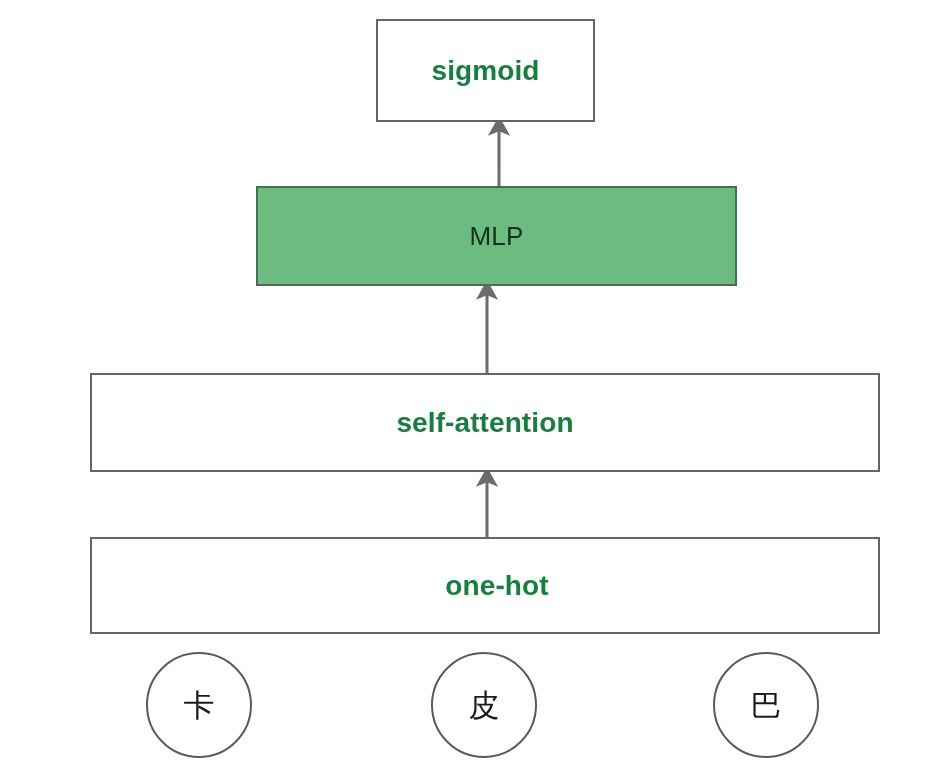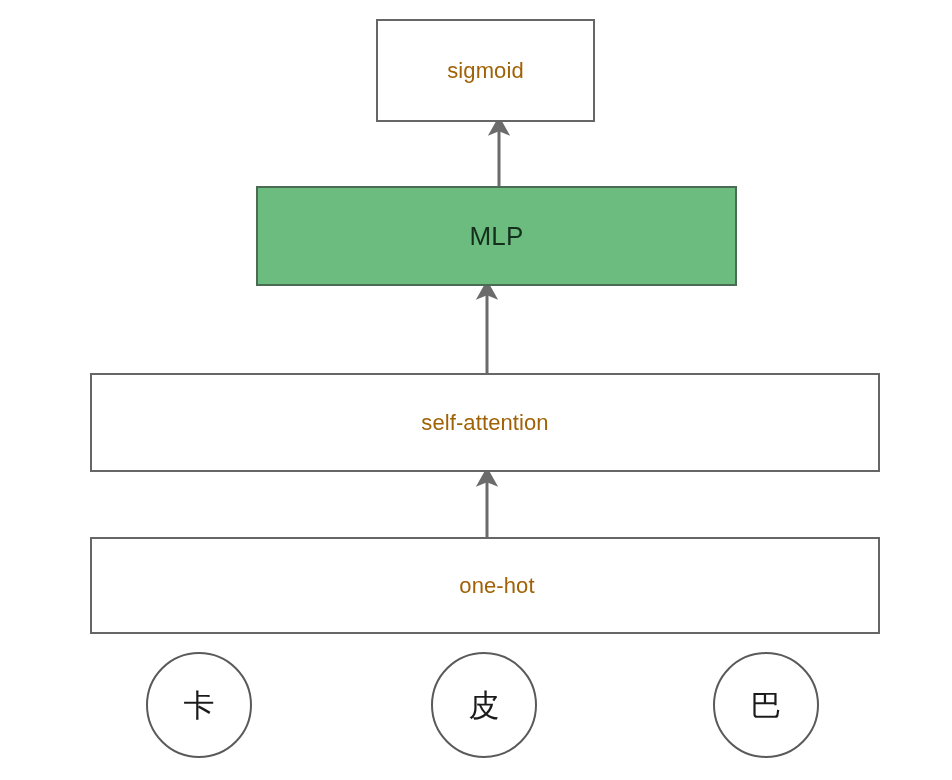--- a/index.html
+++ b/index.html
@@ -21,23 +21,23 @@
   .node-box {
     position: absolute;
     box-sizing: border-box;
     border: 2px solid #666666;
     background: #ffffff;
     display: flex;
     align-items: center;
     justify-content: center;
   }
   .node-label {
-    color: #a16207;
-    font-weight: normal;
-    font-size: 22px;
+    color: #15803d;
+    font-weight: bold;
+    font-size: 28px;
     letter-spacing: 0.1px;
     line-height: 1;
     white-space: nowrap;
   }
   
   #node-sigmoid {
     left: 376px;
     top: 19px;
     width: 219px;
     height: 103px;

